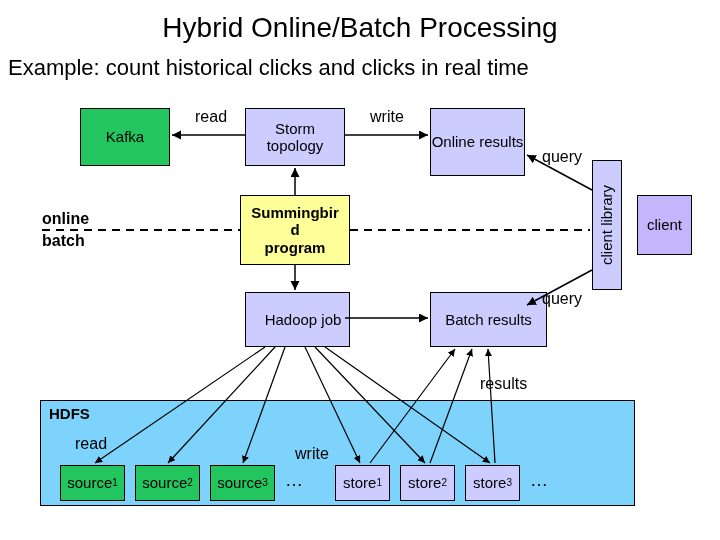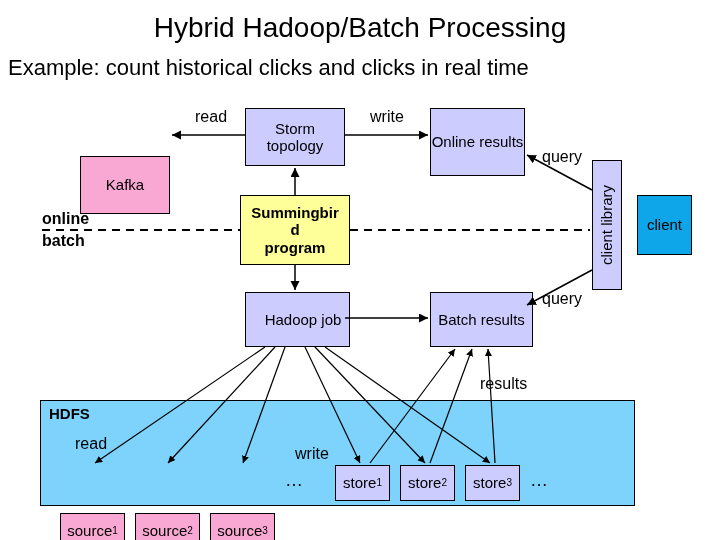--- a/index.html
+++ b/index.html
@@ -34,24 +34,24 @@
     position: absolute;
     border: 1.5px solid #000;
     display: flex;
     align-items: center;
     justify-content: center;
     text-align: center;
     font-size: 15px;
     line-height: 1.15;
     box-sizing: border-box;
   }
-  .orange   { background: #f9a8d4; margin-top: 48px; }
+  .orange   { background: #22c55e; }
   .blue     { background: #ccccff; }
   .yellow   { background: #ffff99; }
-  .green    { background: #0ea5e9; }
+  .green    { background: #c4b5fd; }
   .white    { background: #7dd3fc; }
 
   .label {
     position: absolute;
     font-size: 16px;
     color: #000;
   }
   .bold { font-weight: bold; }
 
   .vtext {
@@ -70,36 +70,36 @@
   }
 
   .sub {
     font-size: 10px;
     vertical-align: sub;
   }
 </style>
 </head>
 <body>
 
-<div class="title">Hybrid Hadoop/Batch Processing</div>
+<div class="title">Hybrid Online/Batch Processing</div>
 <div class="subtitle">Example: count historical clicks and clicks in real time</div>
 
 <div class="box orange" style="left:80px; top:108px; width:90px; height:58px;">Kafka</div>
 
 <div class="box blue" style="left:245px; top:108px; width:100px; height:58px;">Storm topology</div>
 
 <div class="box blue" style="left:430px; top:108px; width:95px; height:68px;">Online results</div>
 
 <div class="box yellow" style="left:240px; top:195px; width:110px; height:70px; white-space:pre-line;font-weight:bold;">Summingbir
 d
 program</div>
 
 <div class="box blue" style="left:245px; top:292px; width:105px; height:55px;padding-left:11px;">Hadoop job</div>
 
-<div class="box blue" style="left:430px; top:292px; width:103px; height:55px;">Batch results</div>
+<div class="box blue" style="left:430px; top:292px; width:117px; height:55px;">Batch results</div>
 
 <div class="box blue vtext" style="left:592px; top:160px; width:30px; height:130px;">client library</div>
 
 <div class="box green" style="left:637px; top:195px; width:55px; height:60px;">client</div>
 
 <div class="box white" style="left:40px; top:400px; width:595px; height:106px; justify-content:flex-start; align-items:flex-start; padding:4px 8px; font-weight:bold;">
   <span>HDFS</span>
 </div>
 
 <div class="box orange" style="left:60px; top:465px; width:65px; height:36px; flex-direction:row;">

